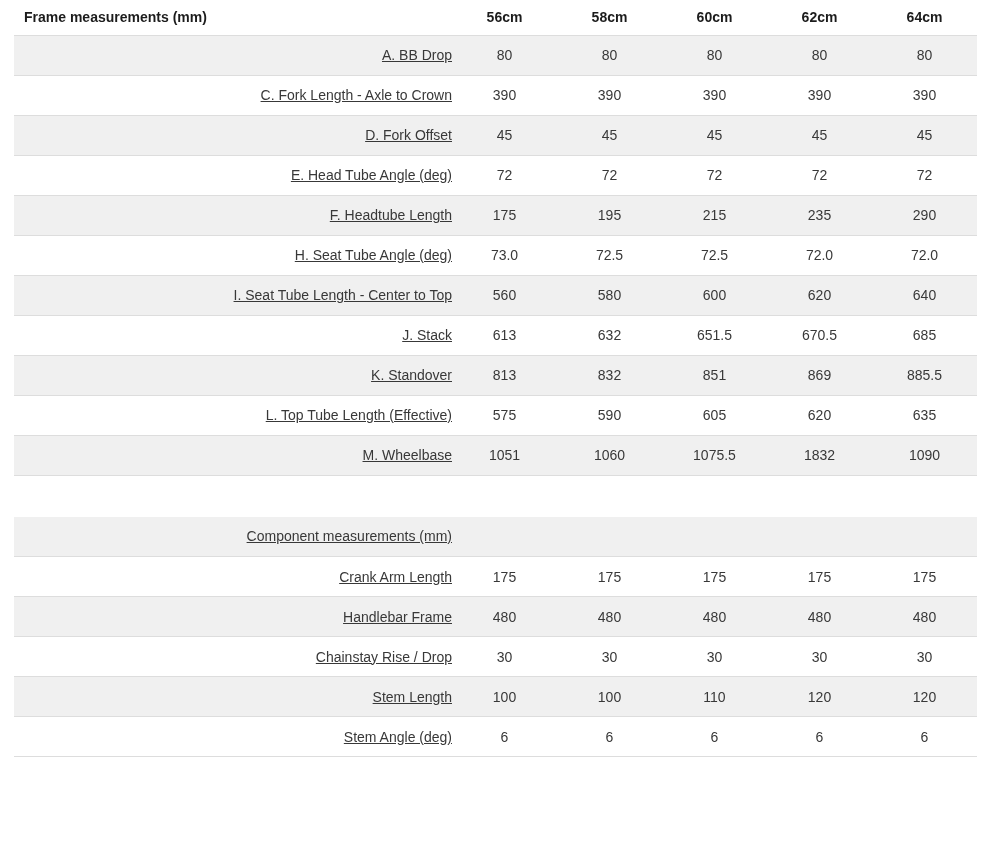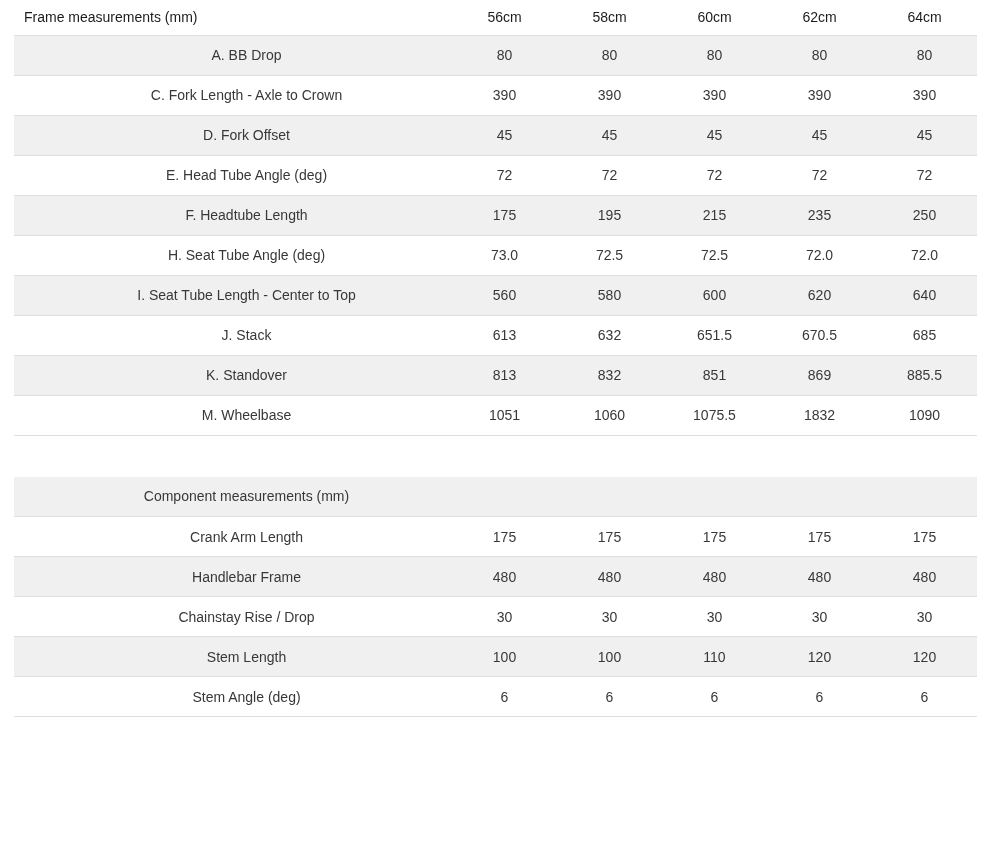--- a/index.html
+++ b/index.html
@@ -22,39 +22,39 @@
   table.geo {
     width: 100%;
     border-collapse: collapse;
     table-layout: fixed;
   }
   table.geo col.size-col { width: 105px; }
 
   thead th {
     height: 35px;
     font-size: 14px;
-    font-weight: normal;
+    font-weight: bold;
     color: var(--header-text);
     border-bottom: 1px solid var(--border);
     vertical-align: middle;
     text-align: center;
     padding: 0;
   }
   thead th.label { text-align: left; padding-left: 10px; }
 
   tbody td {
     height: 40px;
     font-size: 14px;
     color: var(--text);
     border-bottom: 1px solid var(--border);
     vertical-align: middle;
     text-align: center;
     padding: 0;
   }
-  tbody td.label { text-align: center; padding-left: 27px; }
+  tbody td.label { text-align: right; padding-left: 27px; text-decoration: underline; }
   tbody tr:nth-child(odd) { background: var(--stripe); }
 
   .gap { height: 41px; }
 </style>
 </head>
 <body>
 
 <div class="page">
 
   <table class="geo">
@@ -110,21 +110,21 @@
           <td>72</td>
           <td>72</td>
           <td>72</td>
         </tr>
         <tr>
           <td class="label">F. Headtube Length</td>
           <td>175</td>
           <td>195</td>
           <td>215</td>
           <td>235</td>
-          <td>250</td>
+          <td>290</td>
         </tr>
         <tr>
           <td class="label">H. Seat Tube Angle (deg)</td>
           <td>73.0</td>
           <td>72.5</td>
           <td>72.5</td>
           <td>72.0</td>
           <td>72.0</td>
         </tr>
         <tr>
@@ -145,20 +145,28 @@
         </tr>
         <tr>
           <td class="label">K. Standover</td>
           <td>813</td>
           <td>832</td>
           <td>851</td>
           <td>869</td>
           <td>885.5</td>
         </tr>
         <tr>
+          <td class="label">L. Top Tube Length (Effective)</td>
+          <td>575</td>
+          <td>590</td>
+          <td>605</td>
+          <td>620</td>
+          <td>635</td>
+        </tr>
+        <tr>
           <td class="label">M. Wheelbase</td>
           <td>1051</td>
           <td>1060</td>
           <td>1075.5</td>
           <td>1832</td>
           <td>1090</td>
         </tr>
       </tbody>
   </table>
 

